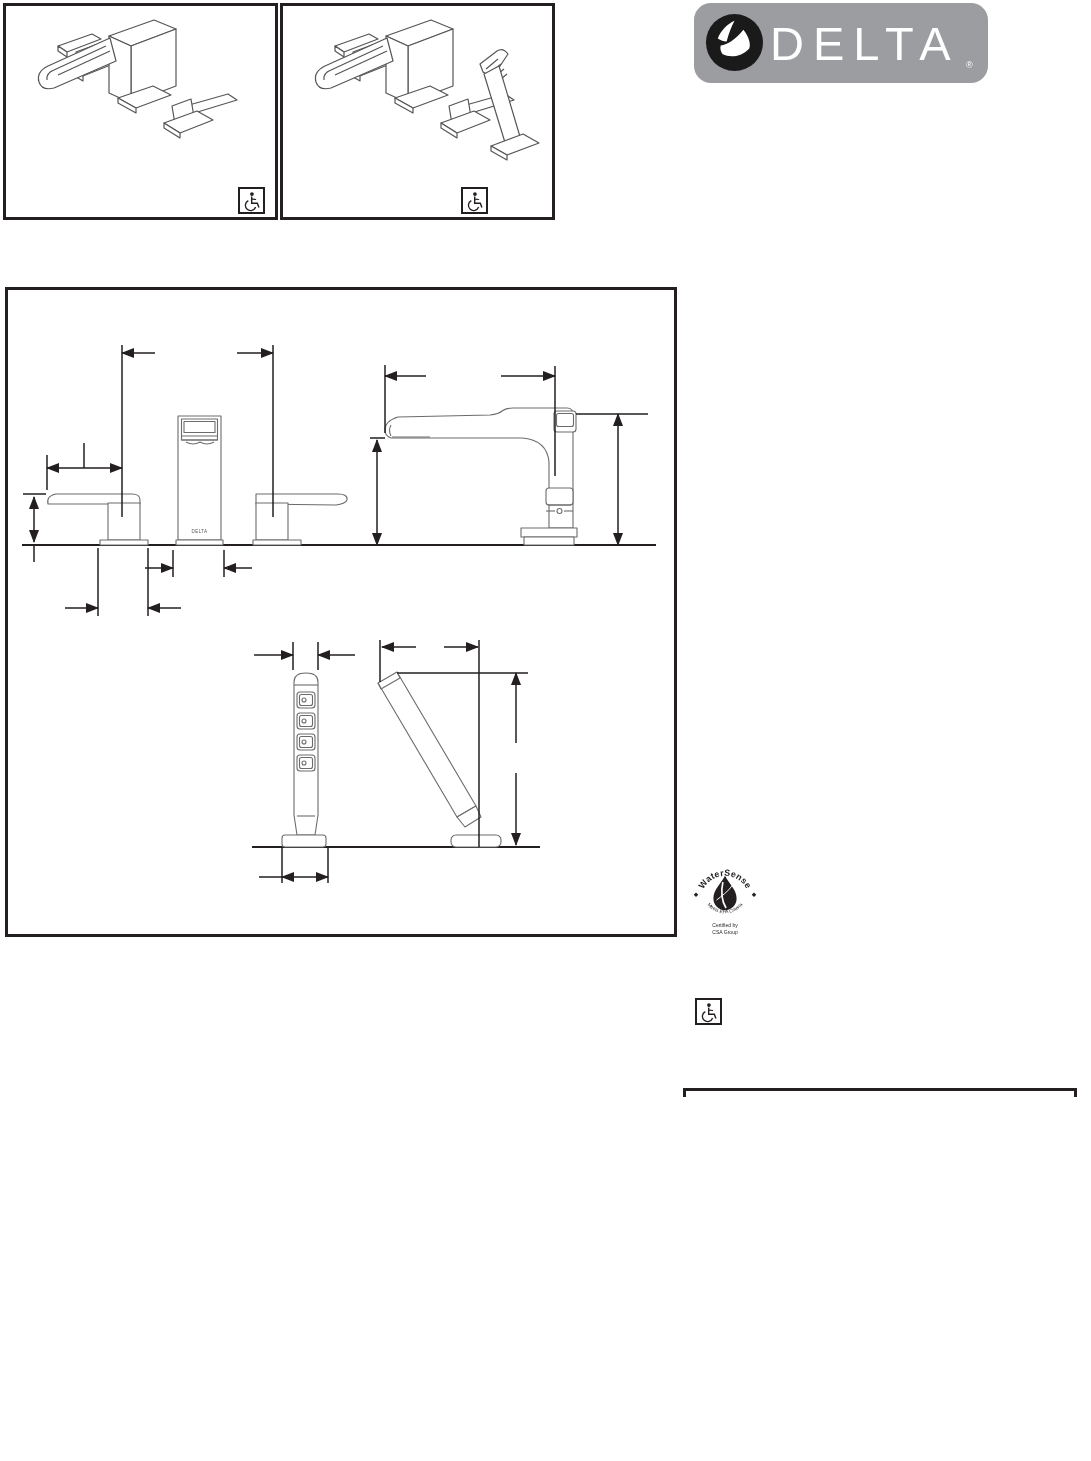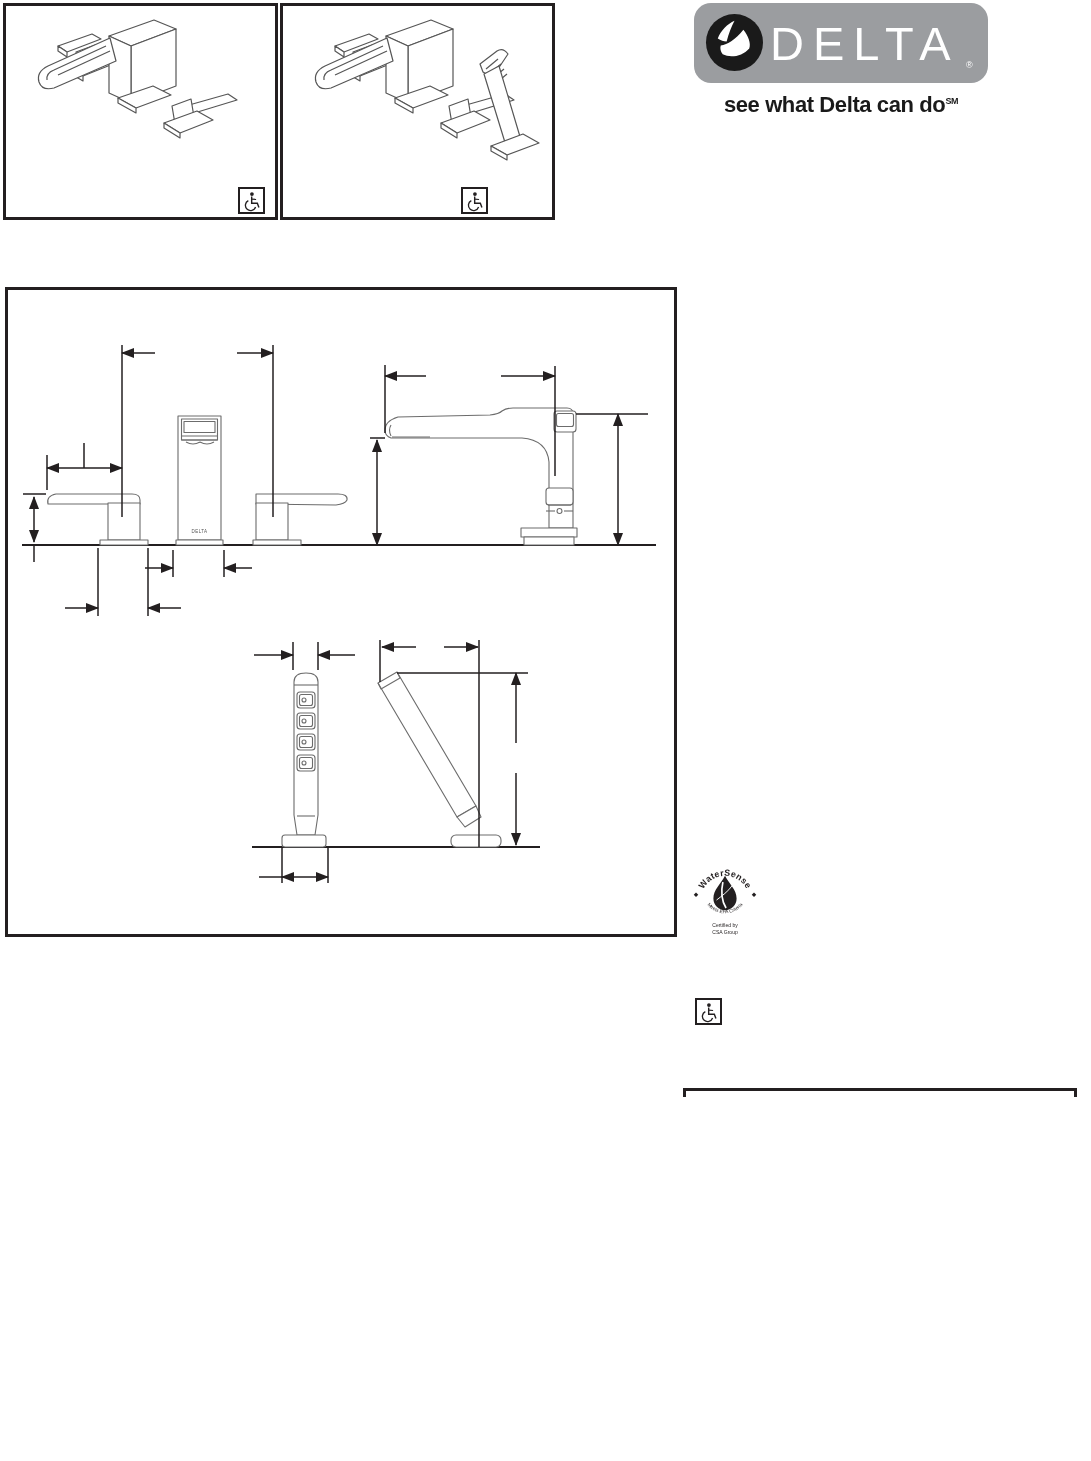--- a/index.html
+++ b/index.html
@@ -115,23 +115,20 @@
   </div>
 
   <div class="abs brand-pill"></div>
   <svg class="abs brand-circle" width="59" height="59" viewBox="0 0 60 60">
     <circle cx="30" cy="30" r="29" fill="#1a1a1a"></circle>
     <path fill="#fff" d="M30,8 C23,11 16,18 13,26 C16,28 19,29 22,29 C24,21 27,14 30,8 Z"></path>
     <path fill="#fff" d="M16,33 C23,32 31,27 39,17 C44,23 47,31 45,36 C38,44 26,46 18,42 C16,39 15,36 16,33 Z"></path>
   </svg>
   <div class="abs brand-word">DELTA</div>
   <div class="abs brand-reg">®</div>
-  <div class="abs tagline">
-    <span>see what Delta can do</span><sup>SM</sup>
-  </div>
 
   <div class="abs frame tbox">
     <svg width="666" height="644" viewBox="0 0 666 644">
       <defs>
         <marker id="ah" markerWidth="13" markerHeight="10" refX="12" refY="5" orient="auto-start-reverse" markerUnits="userSpaceOnUse">
           <path d="M0,0 L13,5 L0,10 Z" fill="#231f20"></path>
         </marker>
       </defs>
 
       <line class="gl" x1="14" y1="255" x2="648" y2="255"></line>

